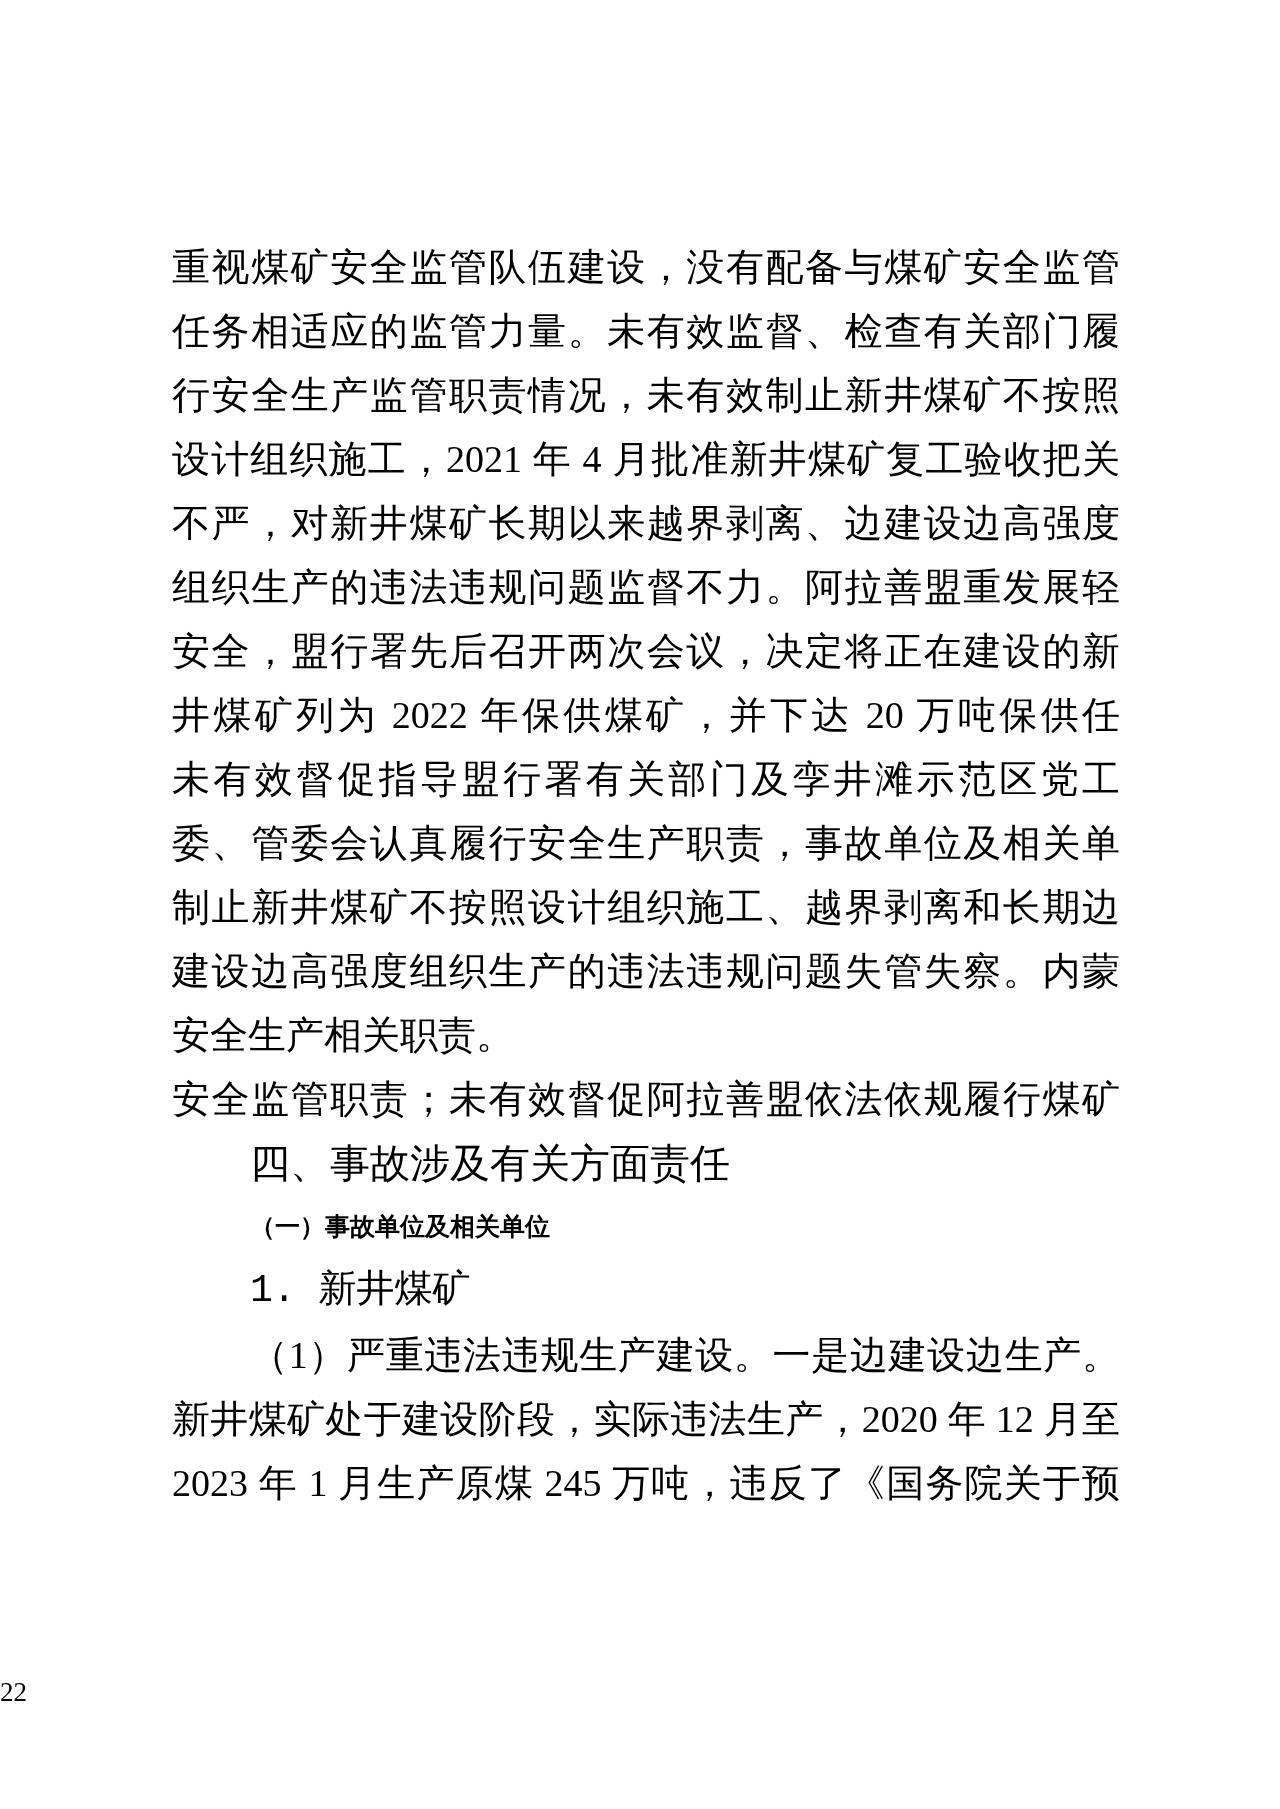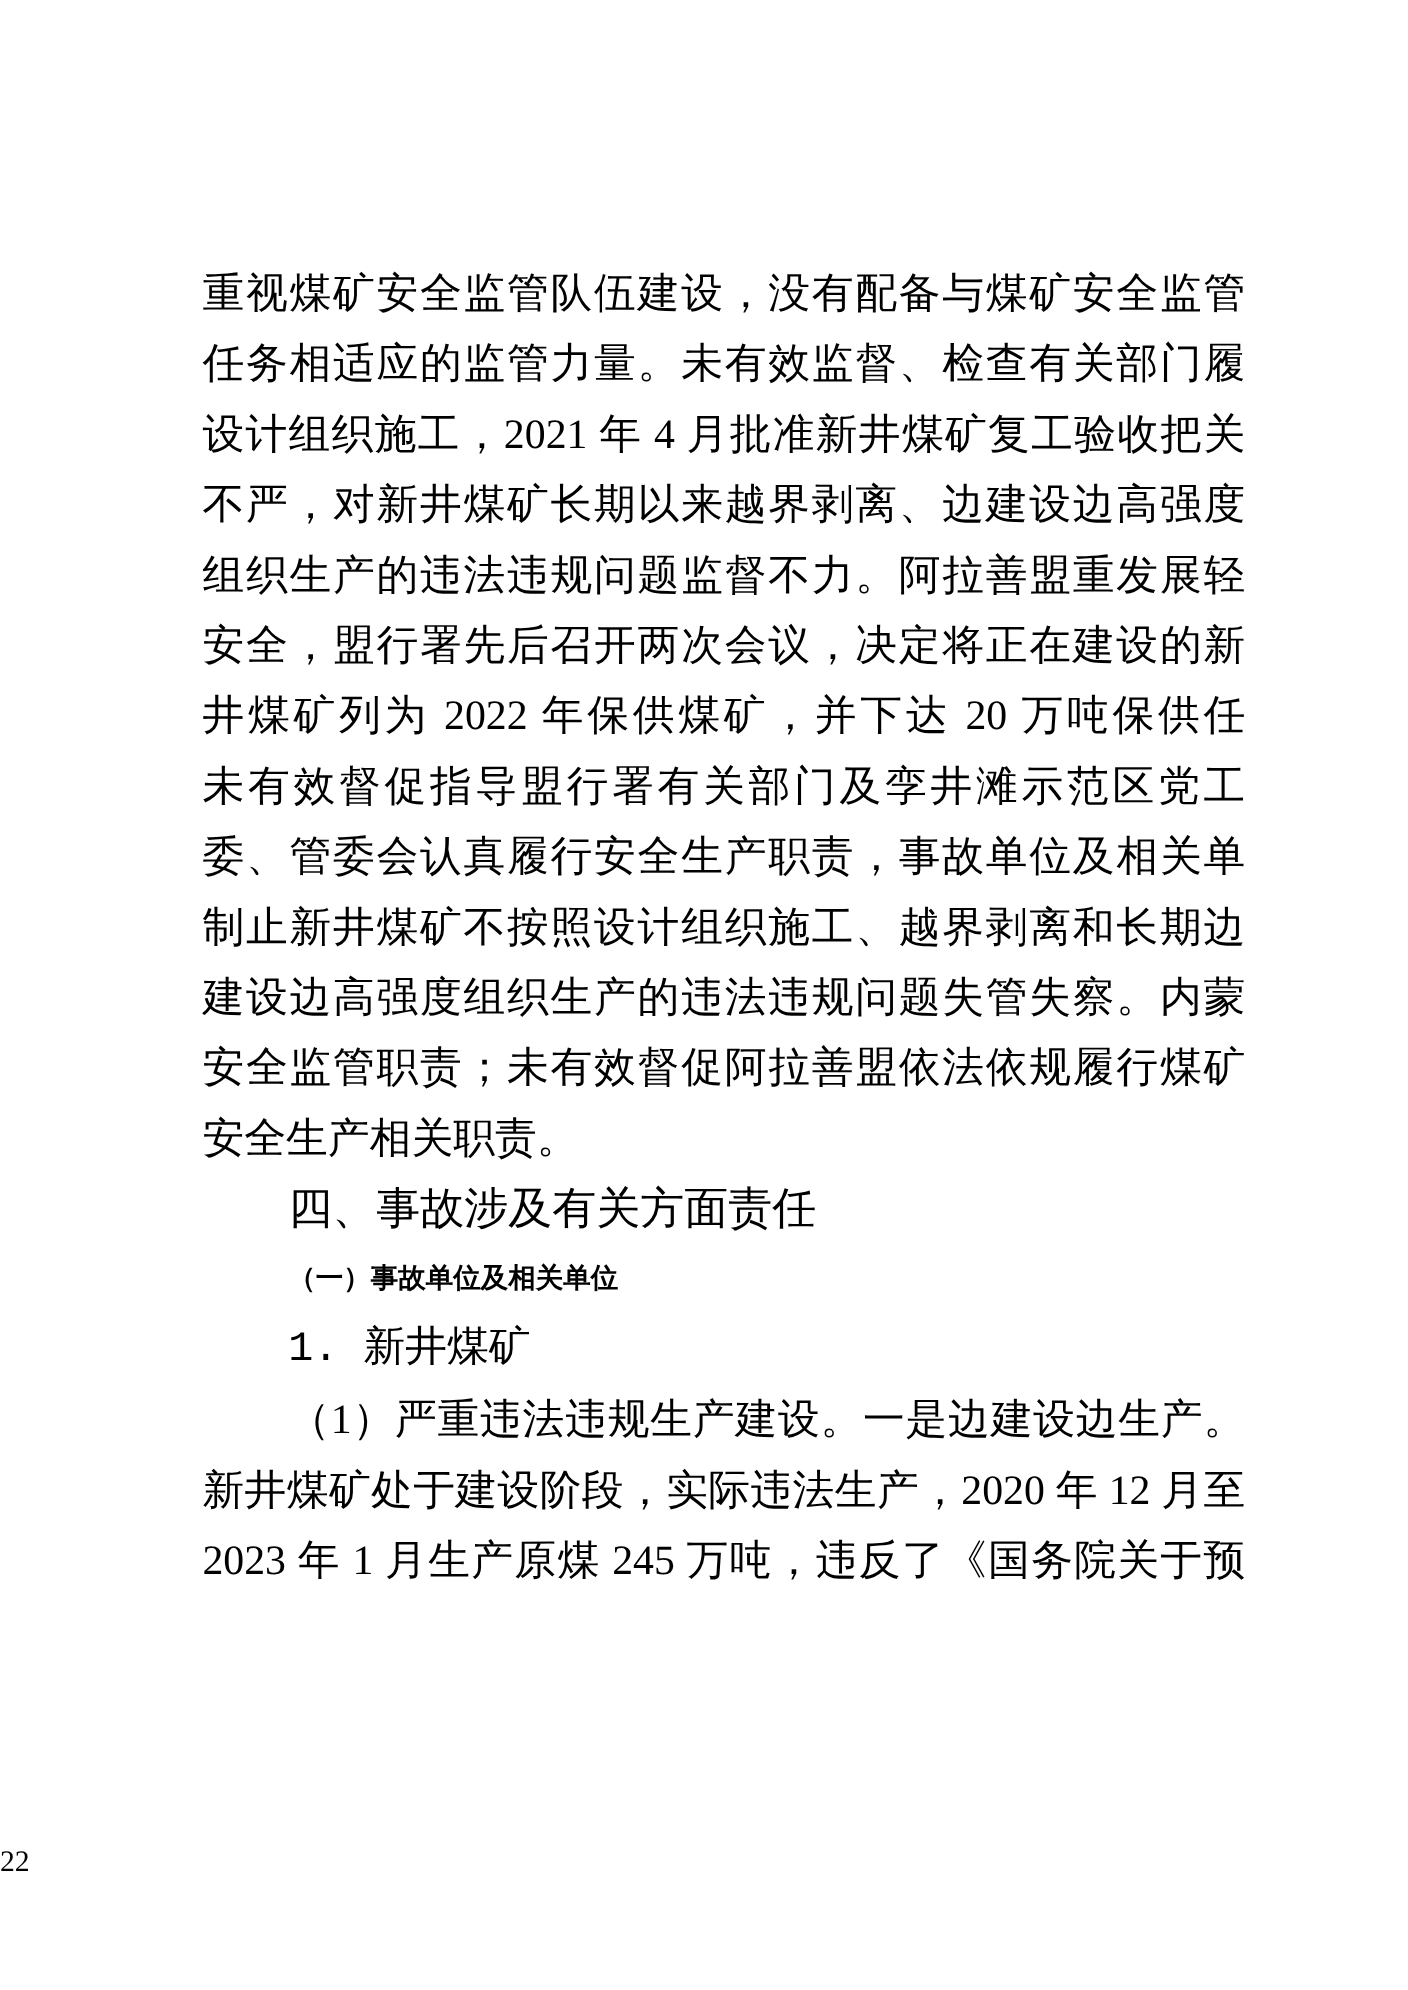--- a/index.html
+++ b/index.html
@@ -8,21 +8,21 @@
     position: relative;
     width: 1280px;
     height: 1809px;
     background: #ffffff;
     color: #000000;
     font-family: "Liberation Serif", "DejaVu Serif", serif;
     overflow: hidden;
   }
   .text-block {
     position: absolute;
-    left: 184px;
+    left: 172px;
     top: 235px;
     width: 948px;
   }
   .line {
     height: 64px;
     line-height: 64px;
     font-size: 38px;
     overflow: hidden;
     text-justify: inter-character;
   }
@@ -63,31 +63,32 @@
     line-height: 32px;
   }
 </style>
 </head>
 <body>
 
 <div class="page">
   <main class="text-block">
     <p class="line j">重视煤矿安全监管队伍建设，没有配备与煤矿安全监管</p>
     <p class="line j">任务相适应的监管力量。未有效监督、检查有关部门履</p>
+    <p class="line j">行安全生产监管职责情况，未有效制止新井煤矿不按照</p>
     <p class="line j">设计组织施工，2021 年 4 月批准新井煤矿复工验收把关</p>
     <p class="line j">不严，对新井煤矿长期以来越界剥离、边建设边高强度</p>
     <p class="line j">组织生产的违法违规问题监督不力。阿拉善盟重发展轻</p>
     <p class="line j">安全，盟行署先后召开两次会议，决定将正在建设的新</p>
     <p class="line j">井煤矿列为 2022 年保供煤矿，并下达 20 万吨保供任务；</p>
     <p class="line j">未有效督促指导盟行署有关部门及孪井滩示范区党工</p>
     <p class="line j">委、管委会认真履行安全生产职责，事故单位及相关单位</p>
     <p class="line j">制止新井煤矿不按照设计组织施工、越界剥离和长期边</p>
     <p class="line j">建设边高强度组织生产的违法违规问题失管失察。内蒙</p>
+    <p class="line para-end">安全生产相关职责。</p>
     <p class="line j">安全监管职责；未有效督促阿拉善盟依法依规履行煤矿</p>
-    <p class="line para-end">安全生产相关职责。</p>
 
     <h2 class="line h-section">四、事故涉及有关方面责任</h2>
     <h3 class="line h-sub">（一）事故单位及相关单位</h3>
     <p class="line indent-2 para-end">1. 新井煤矿</p>
 
     <p class="line j first-indent"><span>（1）严重违法违规生产建设。</span><span class="bold">一是</span><span>边建设边生产。</span></p>
     <p class="line j">新井煤矿处于建设阶段，实际违法生产，2020 年 12 月至</p>
     <p class="line j">2023 年 1 月生产原煤 245 万吨，违反了《国务院关于预</p>
   </main>
 

